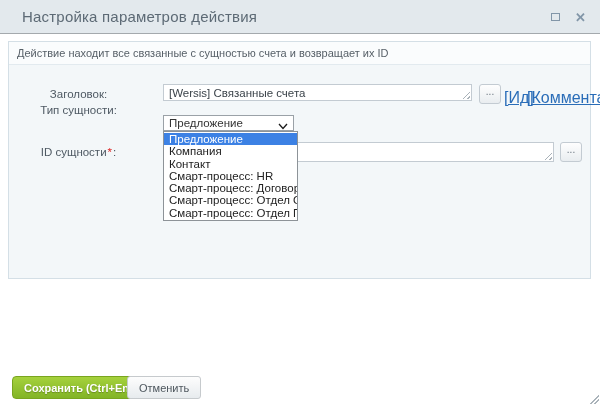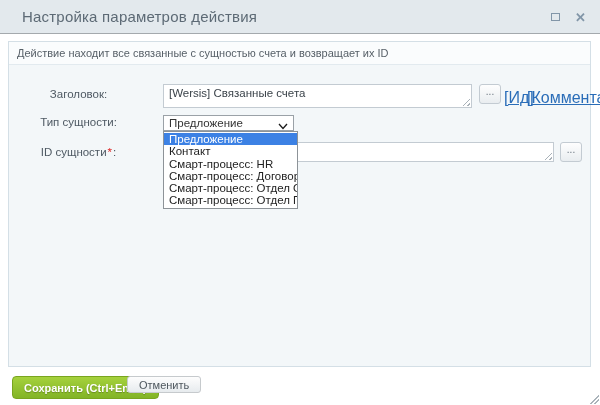--- a/index.html
+++ b/index.html
@@ -28,21 +28,21 @@
   }
   .icon-max {
     width:9px; height:8px; border:1.5px solid #8296a8; display:inline-block;
     cursor:pointer;
   }
   .icon-close {
     color:#8296a8; font-size:13px; line-height:1; font-weight:bold; cursor:pointer;
   }
   
   .panel {
-    position:absolute; left:8px; top:41px; width:583px; height:326px;
+    position:absolute; left:8px; top:41px; width:583px; height:238px;
     border:1px solid #d4dfe6; background:#f3f7f9;
   }
   .panel-desc {
     background:#fafcfd; border-bottom:1px solid #e2eaef;
     padding:5px 10px 5px 8px; font-size:11px; color:#565f67;
   }
   
   .frm-label {
     position:absolute; left:0; width:157px; text-align:center;
     font-size:11.5px; color:#4e5963; white-space:nowrap;
@@ -93,21 +93,21 @@
   .btn-save {
     position:absolute; left:12px; top:376px; height:23px;
     background:linear-gradient(#a5d13c,#82b426);
     border:1px solid #79a51f; border-radius:4px;
     color:#fff; font-size:11px; font-weight:bold;
     padding:0 11px; cursor:pointer;
     text-shadow:0 1px 1px rgba(0,0,0,.25);
     font-family:"Liberation Sans", sans-serif;
   }
   .btn-cancel {
-    position:absolute; left:127px; top:376px; height:17px;
+    position:absolute; left:127px; top:376px; height:23px;
     background:linear-gradient(#fdfdfd,#e7ebee);
     border:1px solid #c6cacd; border-radius:3px;
     color:#4e575e; font-size:11px; padding:0 11px; cursor:pointer;
     font-family:"Liberation Sans", sans-serif;
   }
   .page-grip {
     position:absolute; right:1px; bottom:1px; width:11px; height:11px;
     clip-path:polygon(100% 0,100% 100%,0 100%);
     background:repeating-linear-gradient(135deg,#aab3ba 0 1px,transparent 1px 3px);
     cursor:nwse-resize;
@@ -122,39 +122,40 @@
     <span class="icon-max"></span>
     <span class="icon-close">✕</span>
   </div>
 </div>
 
 <div class="panel">
   <div class="panel-desc">Действие находит все связанные с сущностью счета и возвращает их ID</div>
 </div>
 
 <div class="frm-label" style="top:88px">Заголовок:</div>
-<div class="ta-wrap" style="left:163px; top:84px; width:309px; height:24px">
+<div class="ta-wrap" style="left:163px; top:84px; width:309px; height:17px">
   <textarea spellcheck="false" style="">[Wersis] Связанные счета</textarea>
   <span class="grip"></span>
 </div>
 <div class="dots-btn" style="left:479px; top:84px">...</div>
 <span class="lnk" style="left:504px; top:89px">[Ид]</span>
 <span class="lnk" style="left:527px; top:89px">[Комментарий]</span>
 
-<div class="frm-label" style="top:116px">Тип сущности:</div>
+<div class="frm-label" style="top:104px">Тип сущности:</div>
 <div class="select-box">
   <span>Предложение</span>
   <span class="chev">
     <svg width="10" height="7" viewBox="0 0 10 7">
         <polyline points="1,1 5,5.5 9,1" fill="none" stroke="#1c1c1c" stroke-width="1.3"></polyline>
       </svg>
   </span>
 </div>
 <div class="dropdown">
     <div class="opt sel">Предложение</div>
+    <div class="opt">Компания</div>
     <div class="opt">Контакт</div>
     <div class="opt">Смарт-процесс: HR</div>
     <div class="opt">Смарт-процесс: Договоры</div>
     <div class="opt">Смарт-процесс: Отдел ООиИ</div>
     <div class="opt">Смарт-процесс: Отдел ПСО</div>
   </div>
 
 <div class="frm-label" style="top:146px">
   <span>ID сущности</span><span class="req">*</span><span>:</span>
 </div>

